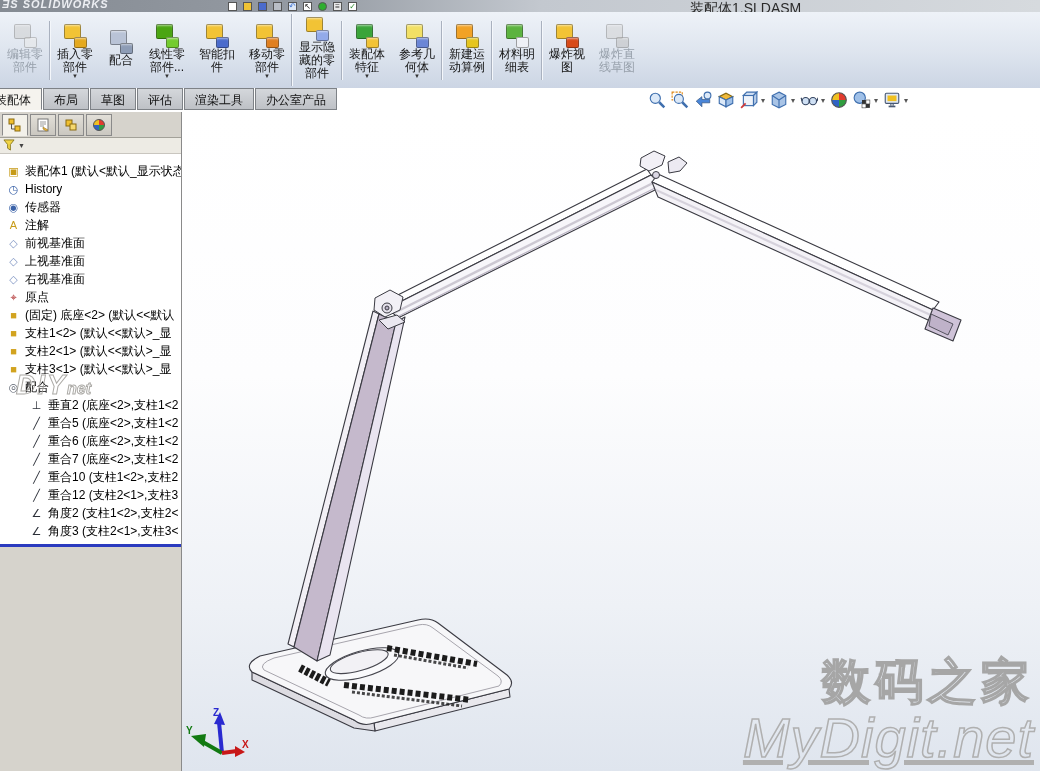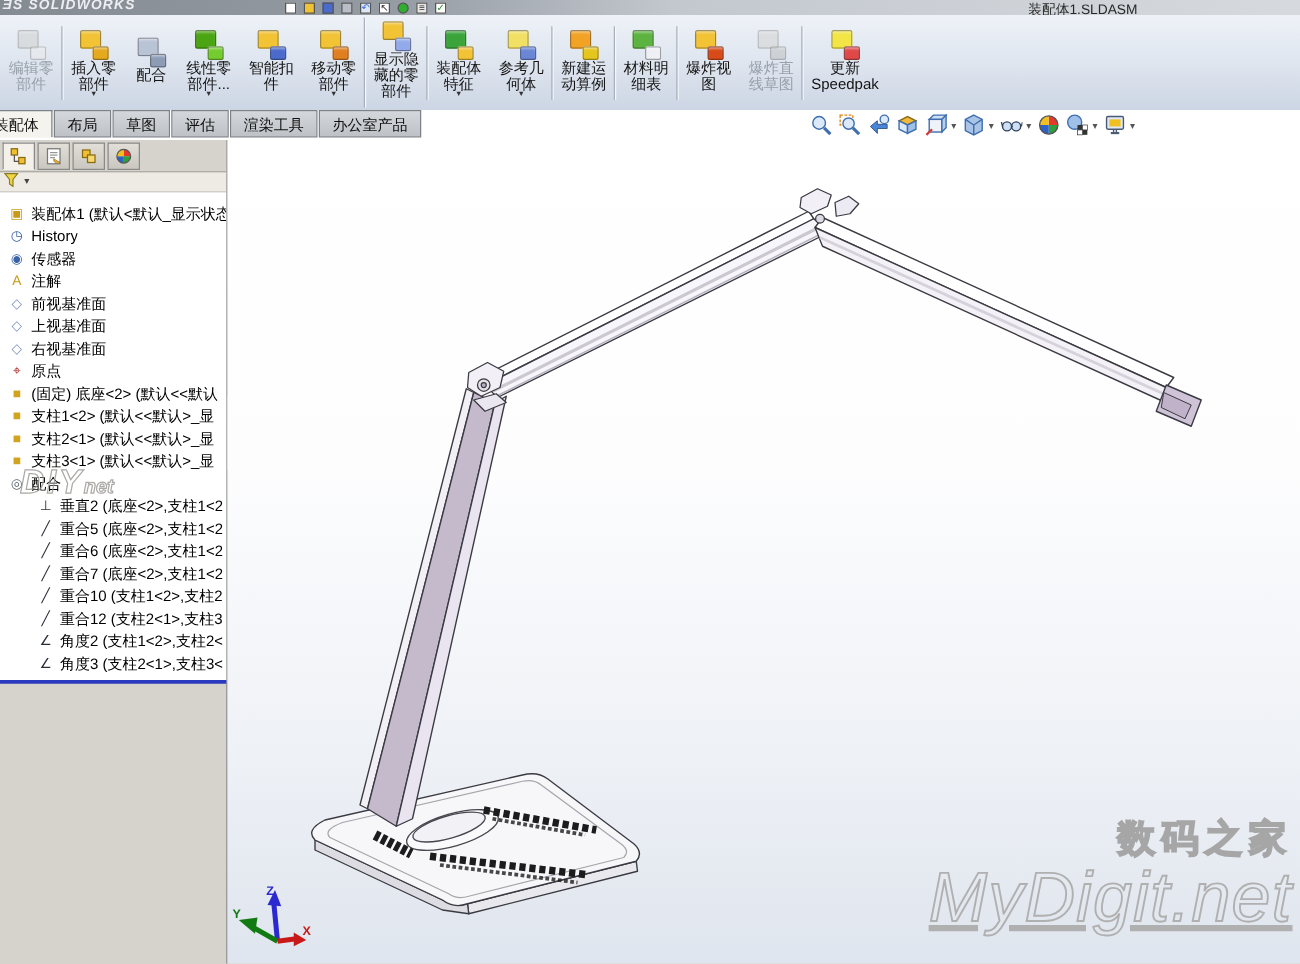--- a/index.html
+++ b/index.html
@@ -5,22 +5,22 @@
   html,body{margin:0;padding:0;}
   body{width:1040px;height:771px;overflow:hidden;position:relative;
        font-family:"Liberation Sans","DejaVu Sans",sans-serif;background:#d6d3cc;
        -webkit-font-smoothing:antialiased;}
   
   .titlebar{position:absolute;left:0;top:0;width:1040px;height:12px;
     background:linear-gradient(90deg,#858b93 0%,#959ba3 30%,#c3c8cf 52%,#d6dade 100%);
     border-bottom:1px solid #6f747a;overflow:hidden;}
   .logo{position:absolute;left:2px;top:-2px;font-size:11px;font-weight:bold;font-style:italic;
     color:#eceef2;letter-spacing:1px;white-space:nowrap;}
-  .doc-title{position:absolute;left:690px;top:0px;width:220px;text-align:right;
-    font-size:11px;color:#2a2a2a;white-space:nowrap;}
+  .doc-title{position:absolute;left:690px;top:0px;width:220px;text-align:left;
+    font-size:14px;color:#2a2a2a;white-space:nowrap;}
   .quickbar{position:absolute;left:228px;top:1px;display:flex;gap:6px;align-items:center;height:11px;}
   .qicon{width:9px;height:9px;display:inline-block;border:1px solid #555;box-sizing:border-box;
     font-size:8px;line-height:7px;text-align:center;color:#222;background:#eee;}
   
   .commandbar{position:absolute;left:0;top:12px;width:1040px;height:76px;
     background:linear-gradient(180deg,#eef2f8 0%,#dde4ee 55%,#ccd5e4 100%);
     border-bottom:1px solid #9aa2af;display:flex;align-items:center;overflow:hidden;}
   .cmd-btn{position:relative;display:flex;flex-direction:column;align-items:center;
     padding:4px 7px 10px;min-width:42px;border:0;background:transparent;
     font-family:inherit;font-size:12px;line-height:13px;color:#141414;text-align:center;cursor:default;}
@@ -75,21 +75,21 @@
   .tree-watermark .small{font-size:16px;}
   .splitter{position:absolute;left:182px;top:316px;width:9px;height:58px;background:#dcd9d2;
     border:1px solid #8a8a8a;border-left:none;border-radius:0 4px 4px 0;
     display:flex;flex-direction:column;align-items:center;justify-content:center;gap:1px;}
   .splitter i{font-style:normal;font-size:6px;line-height:6px;color:#333;}
   
   .graphics{position:absolute;left:182px;top:112px;width:858px;height:659px;
     background:linear-gradient(180deg,#ffffff 0%,#fdfdfe 40%,#eef1f6 75%,#dfe5ee 100%);overflow:hidden;}
   .graphics svg{position:absolute;left:0;top:0;}
   .canvas-watermark{position:absolute;right:6px;top:544px;text-align:right;pointer-events:none;line-height:1.08;}
-  .cw1{font-size:30px;font-weight:bold;letter-spacing:5px;color:transparent;-webkit-text-stroke:1.5px #a6a6a6;}
+  .cw1{font-size:48px;font-weight:bold;letter-spacing:5px;color:transparent;-webkit-text-stroke:1.5px #a6a6a6;}
   .cw2{font-size:56px;font-style:italic;color:transparent;-webkit-text-stroke:1.5px #b0b0b0;letter-spacing:1px;text-decoration:underline;}
 </style>
 </head>
 <body>
 
 <div class="titlebar">
   <span class="logo">ƎS SOLIDWORKS</span>
   <span class="quickbar">
     <span class="qicon" style="background:#fff;"></span>
     <span class="qicon" style="background:#f0c335;"></span>
@@ -216,29 +216,20 @@
     </button>
     <button class="cmd-btn disabled">
       <span class="cmd-icon">
         <i class="ic1" style="background: rgb(211, 211, 211);"></i>
         <i class="ic2" style="background: rgb(191, 191, 191);"></i>
       </span>
       <span class="cmd-label">爆炸直
 线草图</span>
 
     </button>
-    <button class="cmd-btn sep">
-      <span class="cmd-icon">
-        <i class="ic1" style="background: rgb(242, 229, 69);"></i>
-        <i class="ic2" style="background: rgb(224, 72, 72);"></i>
-      </span>
-      <span class="cmd-label">更新
-Speedpak</span>
-
-    </button>
   </div>
 
 <div class="topband"></div>
 <div class="tabrow">
 
 <div class="tab active">
       <span>装配体</span>
     </div>
     <div class="tab">
       <span>布局</span>

